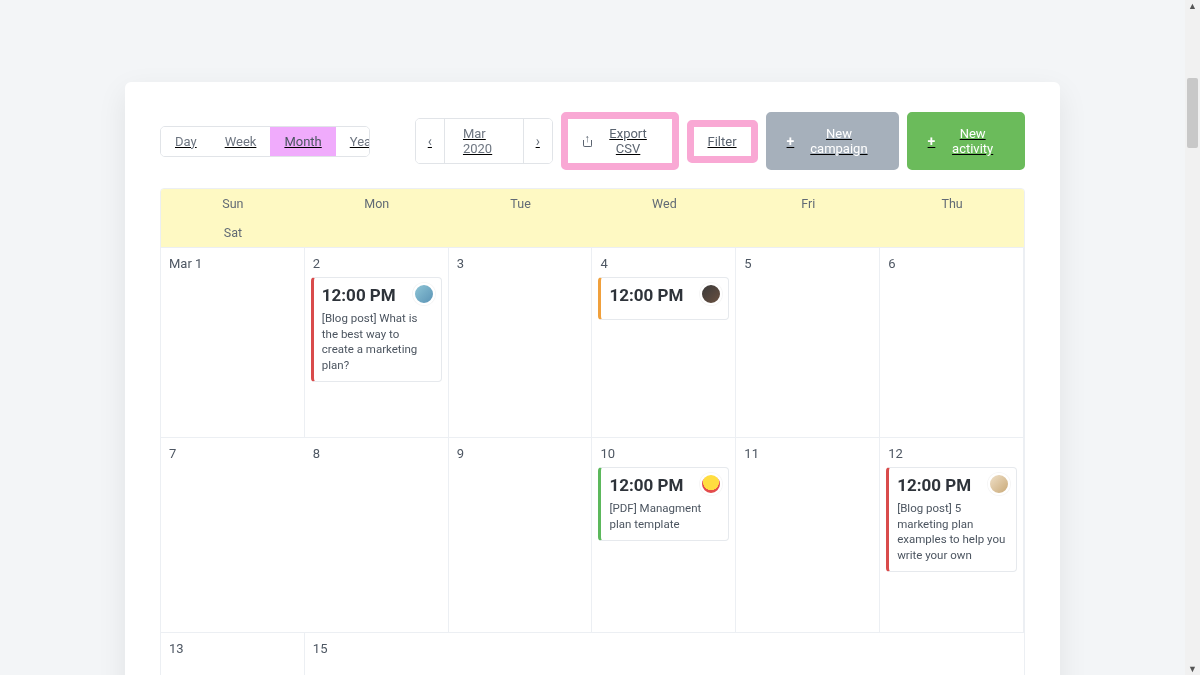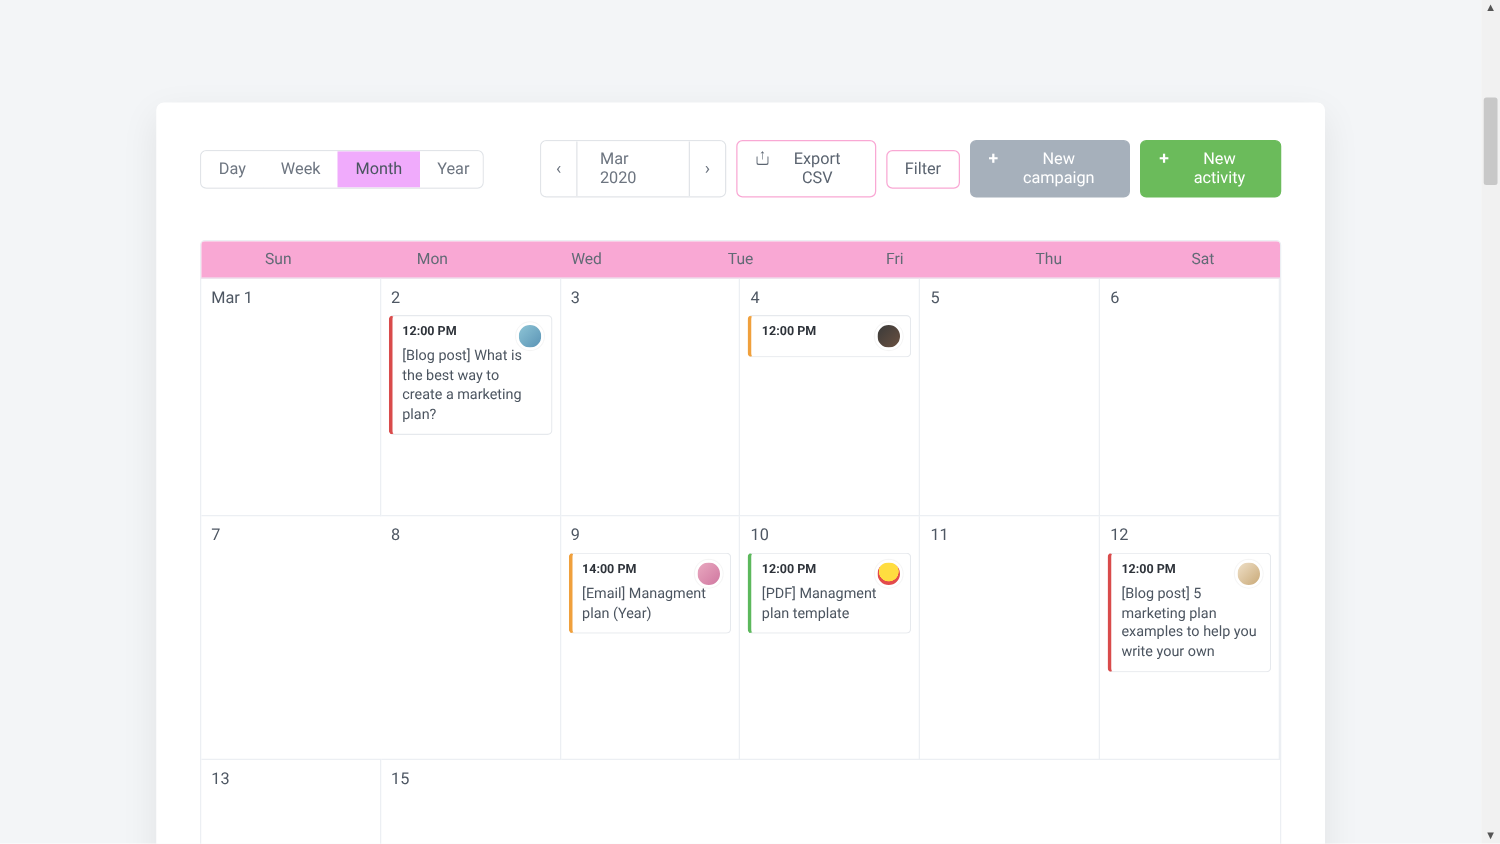--- a/index.html
+++ b/index.html
@@ -43,21 +43,22 @@
     width: 935px;
     margin: 0 auto;
     background: #fff;
     border-radius: 6px;
     box-shadow: 0 10px 30px rgba(0,0,0,0.08);
     padding: 30px 35px 30px 35px;
   }
   .toolbar {
     display: flex;
     align-items: center;
-    margin-bottom: 34px;
+    margin-bottom: 18px;
+    text-decoration: underline;
   }
   .seg {
     display: inline-flex;
     border: 1px solid #e1e4e8;
     border-radius: 5px;
     overflow: hidden;
   }
   .seg button {
     border: none;
     background: #fff;
@@ -92,31 +93,31 @@
     border-right: 1px solid #e1e4e8;
     background: #fff;
     color: #6d7580;
     font-size: 13px;
     padding: 7px 18px;
     display: flex;
     align-items: center;
   }
   .spacer { flex: 1; }
   .btn {
-    border: 1px solid #f9a8d4;
+    border: 7px solid #f9a8d4;
     background: #fff;
     color: #5b6470;
     font-size: 13px;
     padding: 7px 14px;
     border-radius: 5px;
     cursor: pointer;
     font-family: inherit;
     margin-left: 8px;
     display: inline-flex;
-    align-items: flex-start;
+    align-items: center;
     gap: 6px;
   }
   .btn-gray {
     background: #a6b0bb;
     border-color: #a6b0bb;
     color: #fff;
   }
   .btn-green {
     background: #6bbb5b;
     border-color: #6bbb5b;
@@ -146,22 +147,22 @@
     color: #5b6470;
   }
 
   .calendar {
     border: 1px solid #eceff3;
     border-radius: 4px;
     overflow: hidden;
   }
   .cal-head {
     display: grid;
-    grid-template-columns: repeat(7, 1fr);
-    background: #f9a8d4;
+    grid-template-columns: repeat(6, 1fr);
+    background: #fef9c3;
     border-bottom: 1px solid #eceff3;
   }
   .cal-head div {
     text-align: center;
     font-size: 12.5px;
     color: #616a75;
     padding: 7px 0;
   }
   .cal-body {
     display: grid;
@@ -187,21 +188,21 @@
     border-radius: 4px;
     padding: 7px 8px 8px 8px;
     margin-bottom: 6px;
     position: relative;
     background: #fff;
   }
   .event.red    { border-left-color: #d94b4b; }
   .event.orange { border-left-color: #f0a03c; }
   .event.green  { border-left-color: #5cb85c; }
   .ev-time {
-    font-size: 10px;
+    font-size: 17px;
     font-weight: 700;
     color: #2e333a;
     margin-bottom: 6px;
   }
   .ev-text {
     font-size: 11.5px;
     color: #4c5560;
     line-height: 1.35;
   }
   .avatar {
@@ -257,22 +258,22 @@
       <button class="btn btn-green">
         <span class="plus">+</span>
         <span>New activity</span>
       </button>
     </div>
 
     <div class="calendar">
       <div class="cal-head">
         <div>Sun</div>
         <div>Mon</div>
+        <div>Tue</div>
         <div>Wed</div>
-        <div>Tue</div>
         <div>Fri</div>
         <div>Thu</div>
         <div>Sat</div>
       </div>
 
       <div class="cal-body" id="cal-body">
           <div class="cell">
             <div class="daynum">Mar 1</div>
           </div>
           <div class="cell">
@@ -300,25 +301,20 @@
             <div class="daynum">6</div>
           </div>
           <div class="cell">
             <div class="daynum">7</div>
           </div>
           <div class="cell row2-dummy row2" style="min-height: 195px;">
             <div class="daynum">8</div>
           </div>
           <div class="cell row2-dummy row2" style="min-height: 195px;">
             <div class="daynum">9</div>
-            <div class="event orange">
-              <div class="ev-time">14:00 PM</div>
-              <div class="ev-text">[Email] Managment plan (Year)</div>
-              <div class="avatar av4"></div>
-            </div>
           </div>
           <div class="cell row2-dummy row2" style="min-height: 195px;">
             <div class="daynum">10</div>
             <div class="event green">
               <div class="ev-time">12:00 PM</div>
               <div class="ev-text">[PDF] Managment plan template</div>
               <div class="avatar av5"></div>
             </div>
           </div>
           <div class="cell row2-dummy row2" style="min-height: 195px;">

